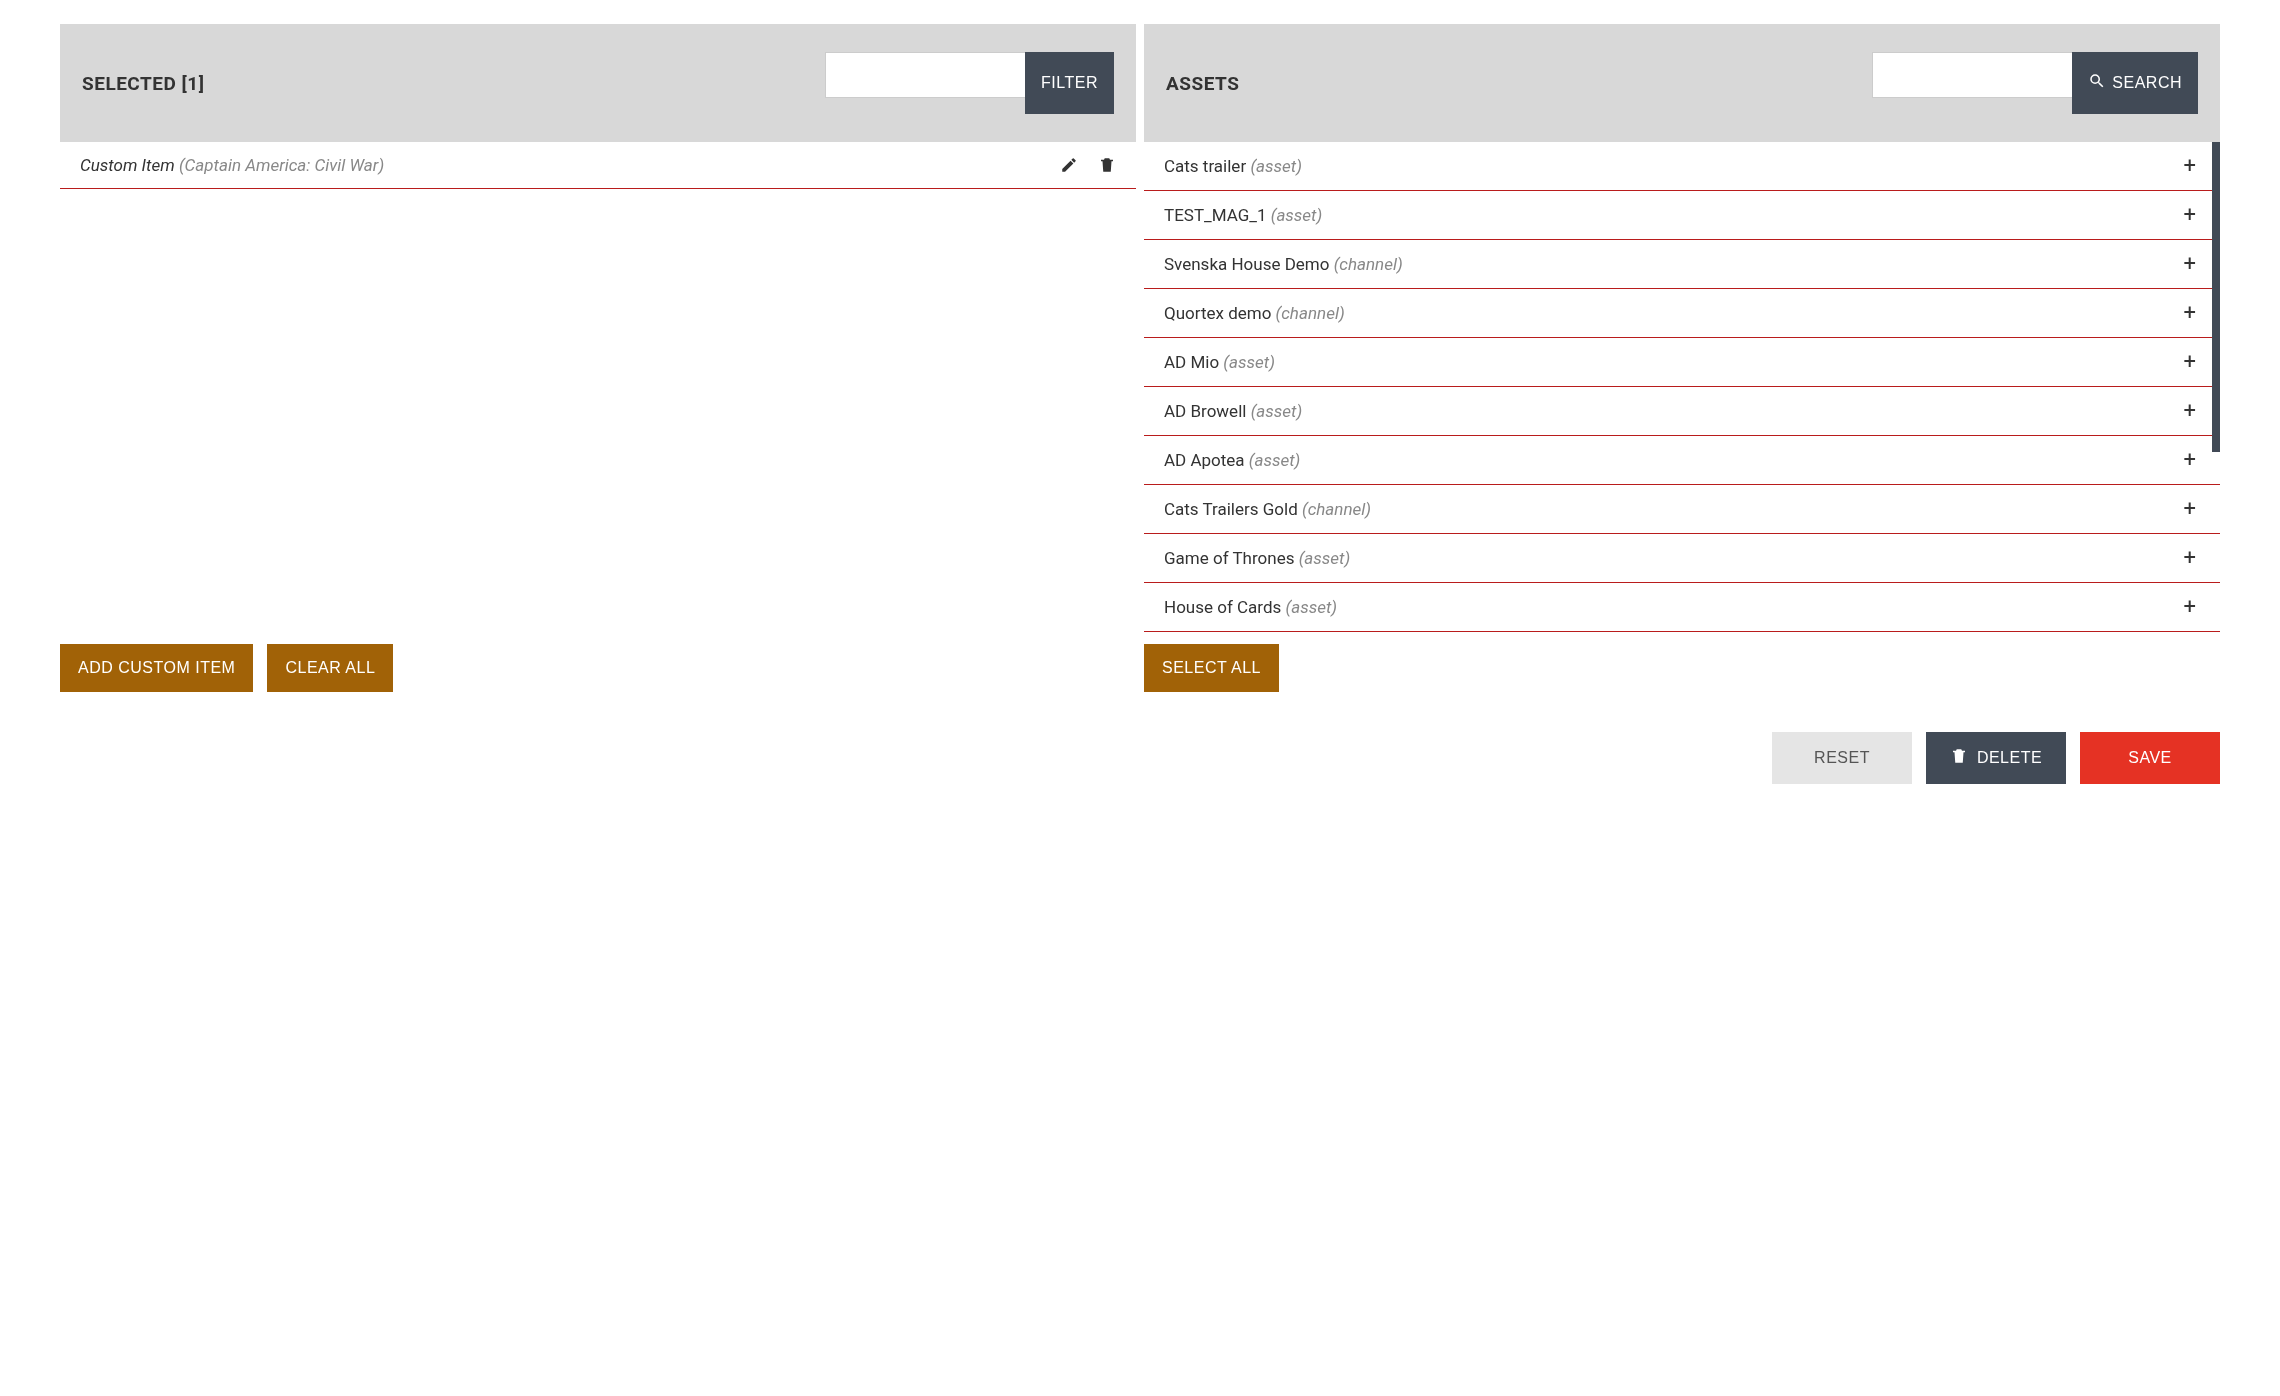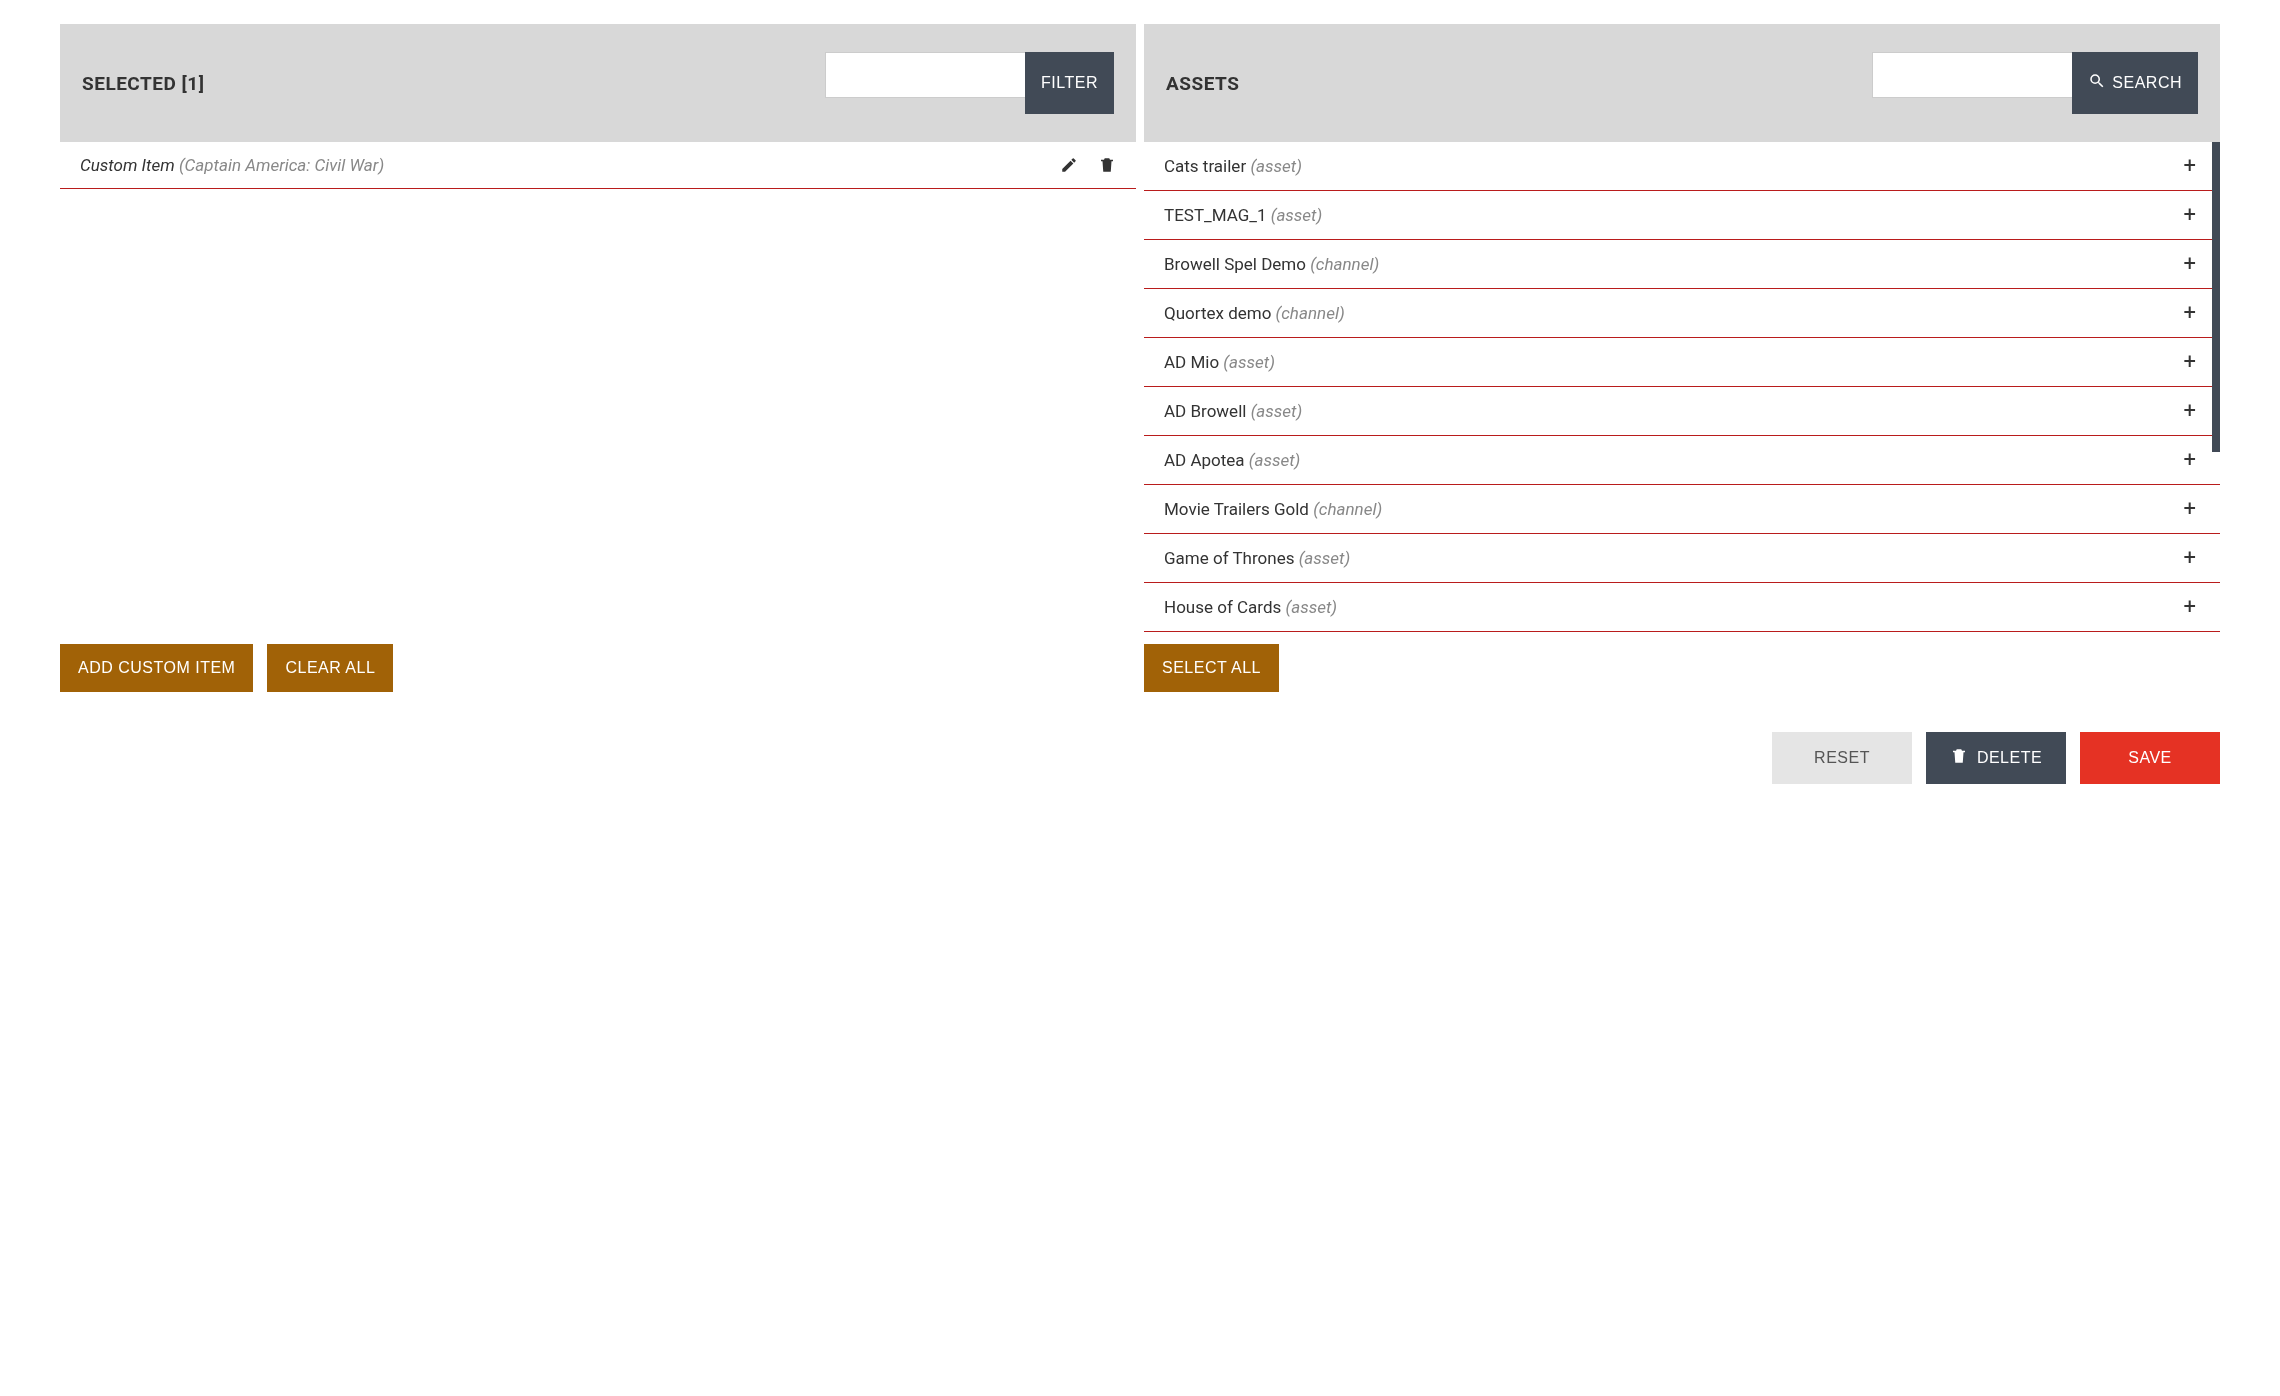--- a/index.html
+++ b/index.html
@@ -221,41 +221,41 @@
           <div id="assets-list">
               <div class="list-row">
                 <span class="label"><span>Cats trailer</span> <span class="item-meta">(asset)</span></span>
                 <span class="plus-btn">+</span>
               </div>
               <div class="list-row">
                 <span class="label"><span>TEST_MAG_1</span> <span class="item-meta">(asset)</span></span>
                 <span class="plus-btn">+</span>
               </div>
               <div class="list-row">
-                <span class="label"><span>Browell Spel Demo</span> <span class="item-meta">(channel)</span></span>
+                <span class="label"><span>Svenska House Demo</span> <span class="item-meta">(channel)</span></span>
                 <span class="plus-btn">+</span>
               </div>
               <div class="list-row">
                 <span class="label"><span>Quortex demo</span> <span class="item-meta">(channel)</span></span>
                 <span class="plus-btn">+</span>
               </div>
               <div class="list-row">
                 <span class="label"><span>AD Mio</span> <span class="item-meta">(asset)</span></span>
                 <span class="plus-btn">+</span>
               </div>
               <div class="list-row">
                 <span class="label"><span>AD Browell</span> <span class="item-meta">(asset)</span></span>
                 <span class="plus-btn">+</span>
               </div>
               <div class="list-row">
                 <span class="label"><span>AD Apotea</span> <span class="item-meta">(asset)</span></span>
                 <span class="plus-btn">+</span>
               </div>
               <div class="list-row">
-                <span class="label"><span>Movie Trailers Gold</span> <span class="item-meta">(channel)</span></span>
+                <span class="label"><span>Cats Trailers Gold</span> <span class="item-meta">(channel)</span></span>
                 <span class="plus-btn">+</span>
               </div>
               <div class="list-row">
                 <span class="label"><span>Game of Thrones</span> <span class="item-meta">(asset)</span></span>
                 <span class="plus-btn">+</span>
               </div>
               <div class="list-row">
                 <span class="label"><span>House of Cards</span> <span class="item-meta">(asset)</span></span>
                 <span class="plus-btn">+</span>
               </div>

